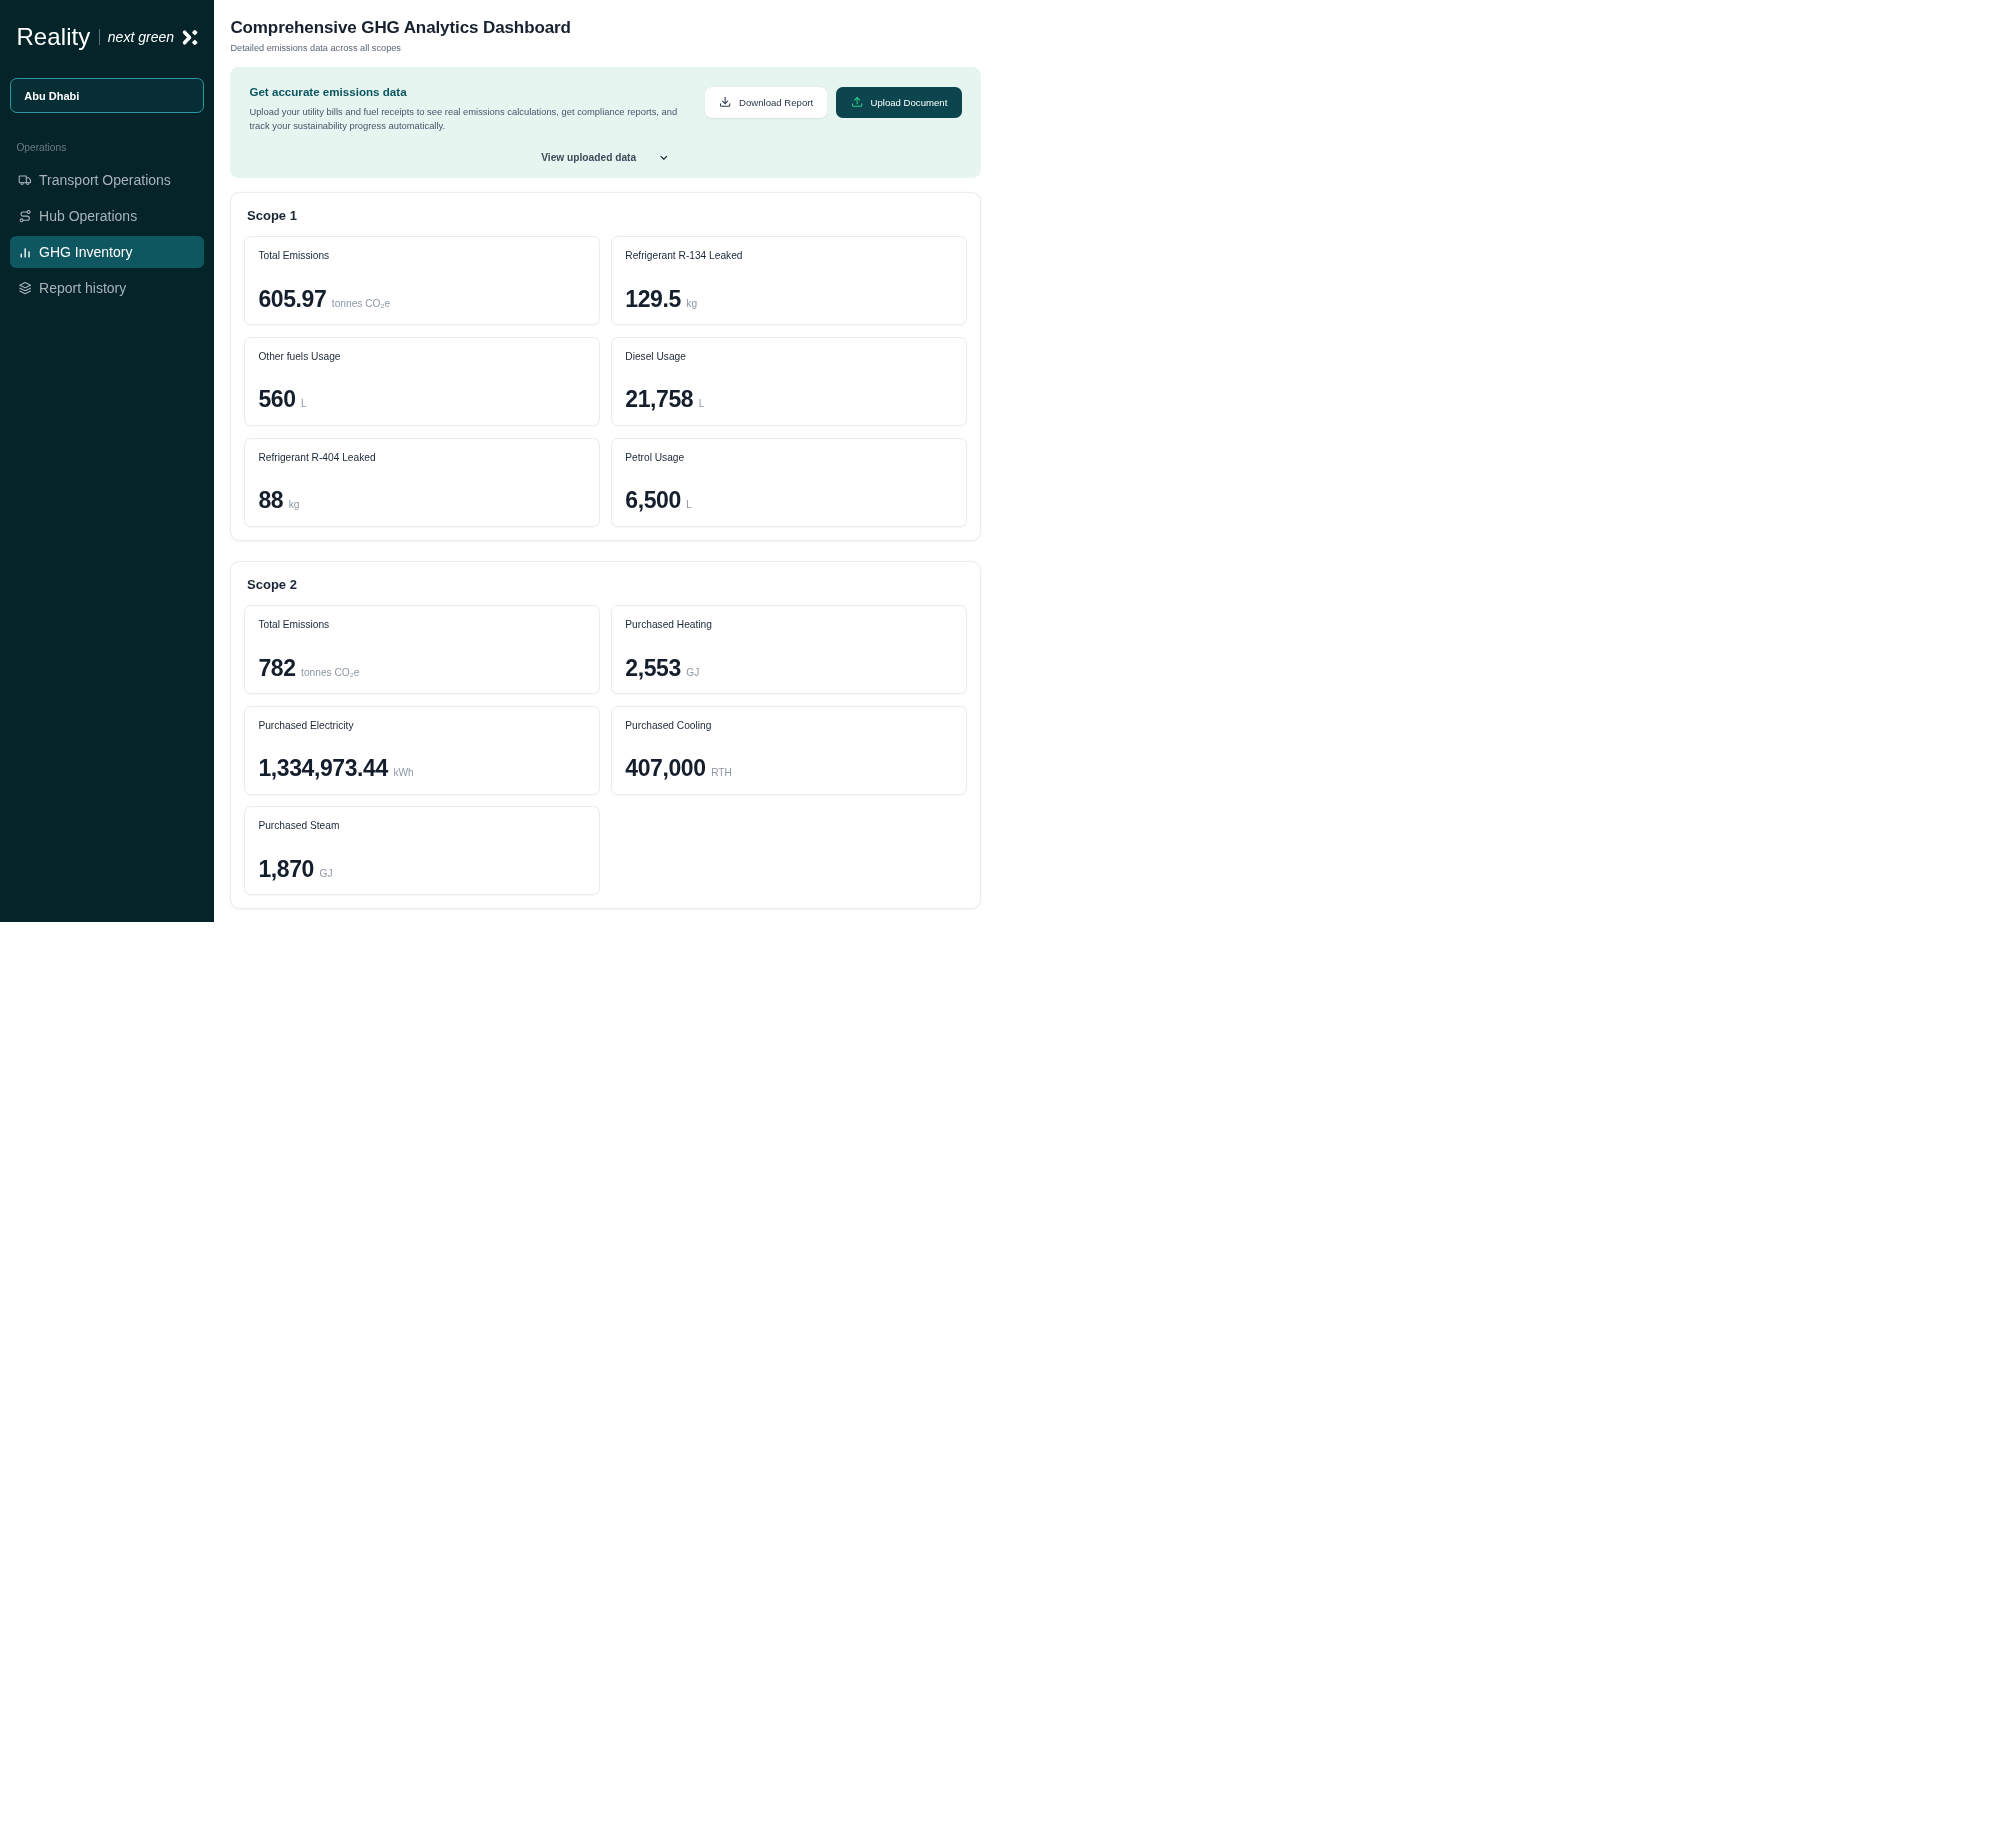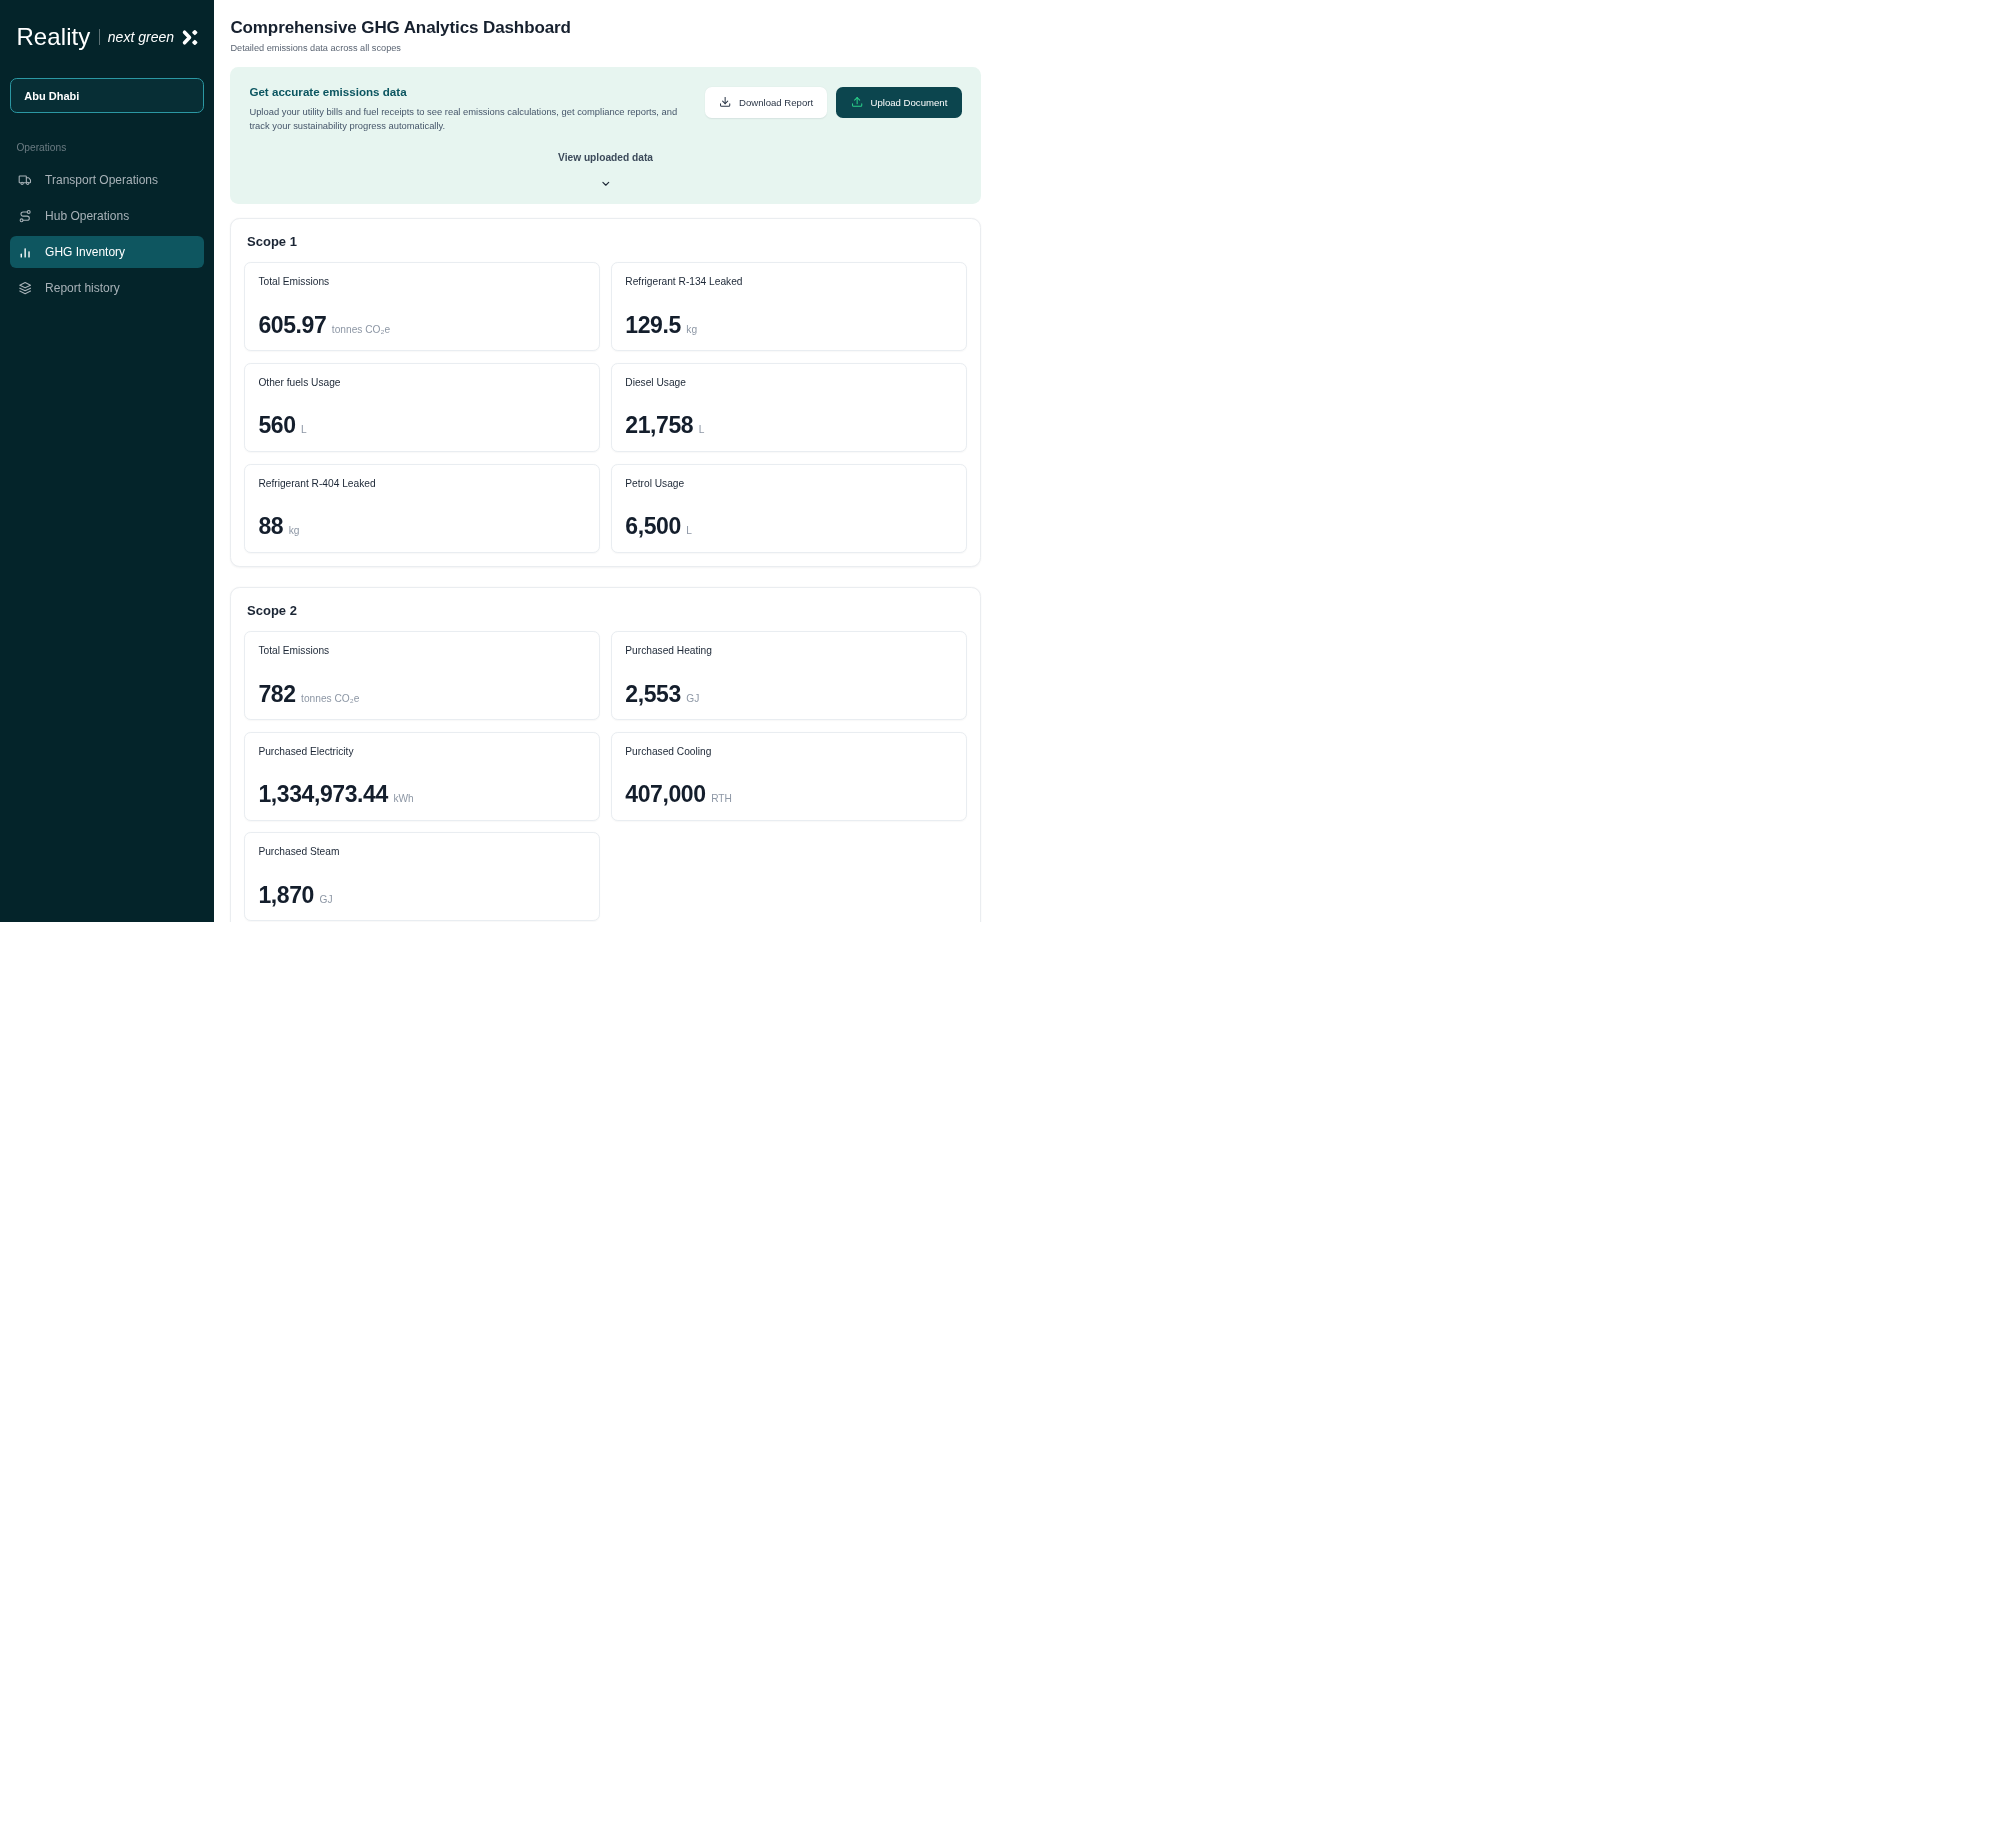--- a/index.html
+++ b/index.html
@@ -39,24 +39,24 @@
     font-size: 11px; font-weight: 600; color: #fff;
     cursor: pointer;
   }
 
   .section-label {
     margin: 29px 0 11px 16.4px;
     font-size: 10.2px; color: #6b7b82;
   }
   .nav { display: flex; flex-direction: column; gap: 4.1px; padding: 0 9.6px; }
   .nav-item {
-    display: flex; align-items: center; gap: 13px;
+    display: flex; align-items: center; gap: 7px;
     height: 32px; padding: 0 8.2px;
     border-radius: 6.1px;
-    color: #a8b2b8; font-size: 12px;
+    color: #a8b2b8; font-size: 14px;
     cursor: pointer;
   }
   .nav-item.active { background: #0e5660; color: #ffffff; font-weight: 500; }
   .nav-icon { display: flex; }
   .nav-icon svg { width: 14.3px; height: 14.3px; display: block; }
 
   
   .main { flex: 1; padding: 18px 16.4px 0 16.4px; overflow: hidden; }
   .page-title { margin: 0; font-size: 17px; font-weight: 700; color: #16202e; letter-spacing: -0.1px; }
   .page-subtitle { margin: 4.8px 0 0; font-size: 9.2px; color: #5b6573; }
@@ -78,26 +78,25 @@
     border: none; border-radius: 6.8px;
     font-family: inherit; font-size: 9.6px; font-weight: 500;
     cursor: pointer;
   }
   .btn .icon { display: flex; }
   .btn .icon svg { width: 12.3px; height: 12.3px; }
   .btn-light { background: #ffffff; color: #2b3647; box-shadow: 0 0.7px 1.4px rgba(16,24,40,.08); }
   .btn-dark { background: #0c454e; color: #ffffff; }
   .btn-dark .icon { color: #2ad18a; }
   .view-data {
-    display: flex; align-items: center; gap: 15px;
+    display: flex; align-items: center; gap: 22px;
     margin: 16.4px auto 2.7px auto;
     background: none; border: none;
     font-family: inherit; font-size: 10.2px; font-weight: 600; color: #3c4a5a;
     cursor: pointer;
-    flex-direction: column;
   }
   .view-data .icon { display: flex; color: #1f2a38; }
   .view-data .icon svg { width: 11.6px; height: 11.6px; }
 
   
   .insights-row { display: flex; align-items: center; justify-content: space-between; margin-top: 20px; }
   .insights-title { margin: 0; font-size: 13px; font-weight: 700; color: #16202e; }
   .insights-controls { display: flex; gap: 9.6px; }
   .select-btn, .filters-btn {
     display: inline-flex; align-items: center;

